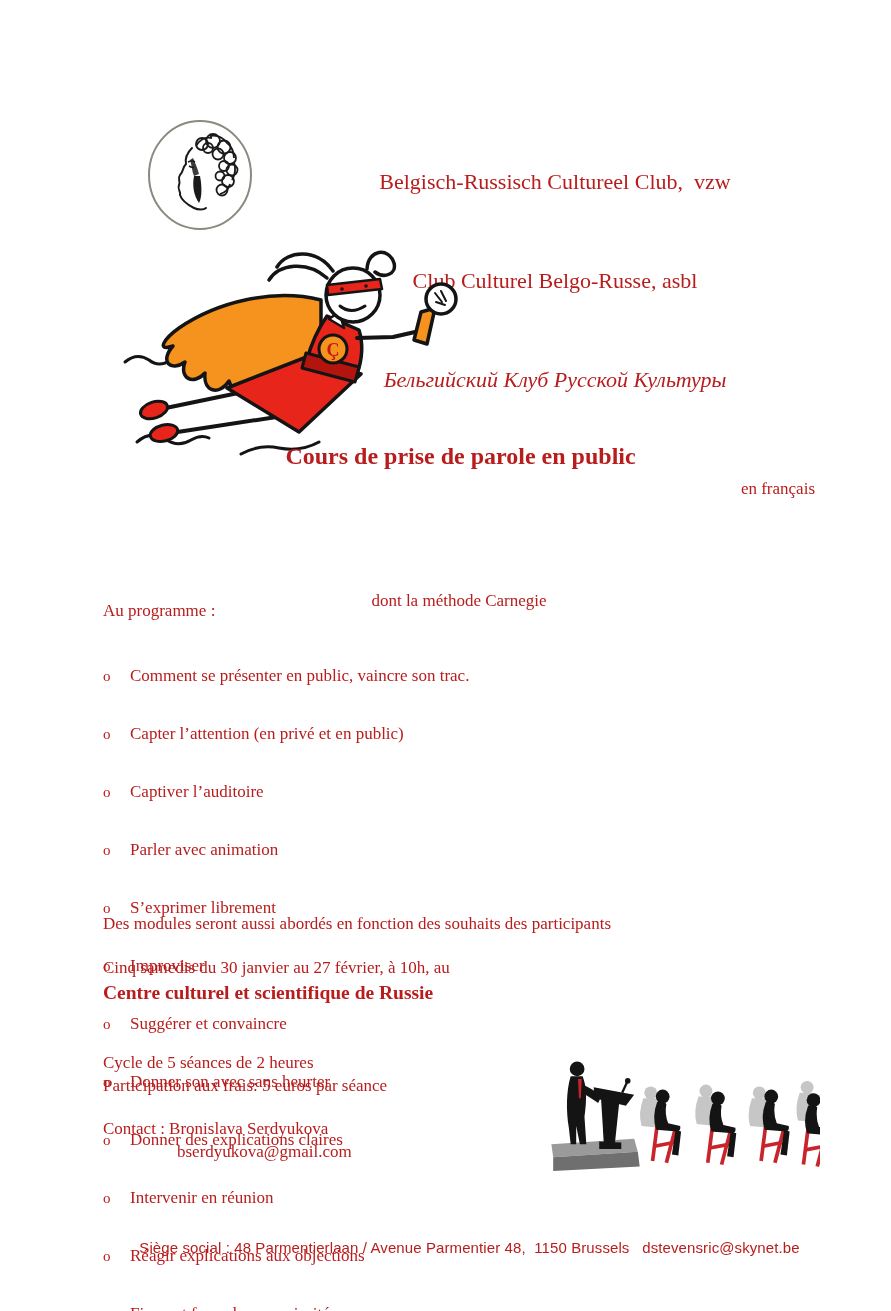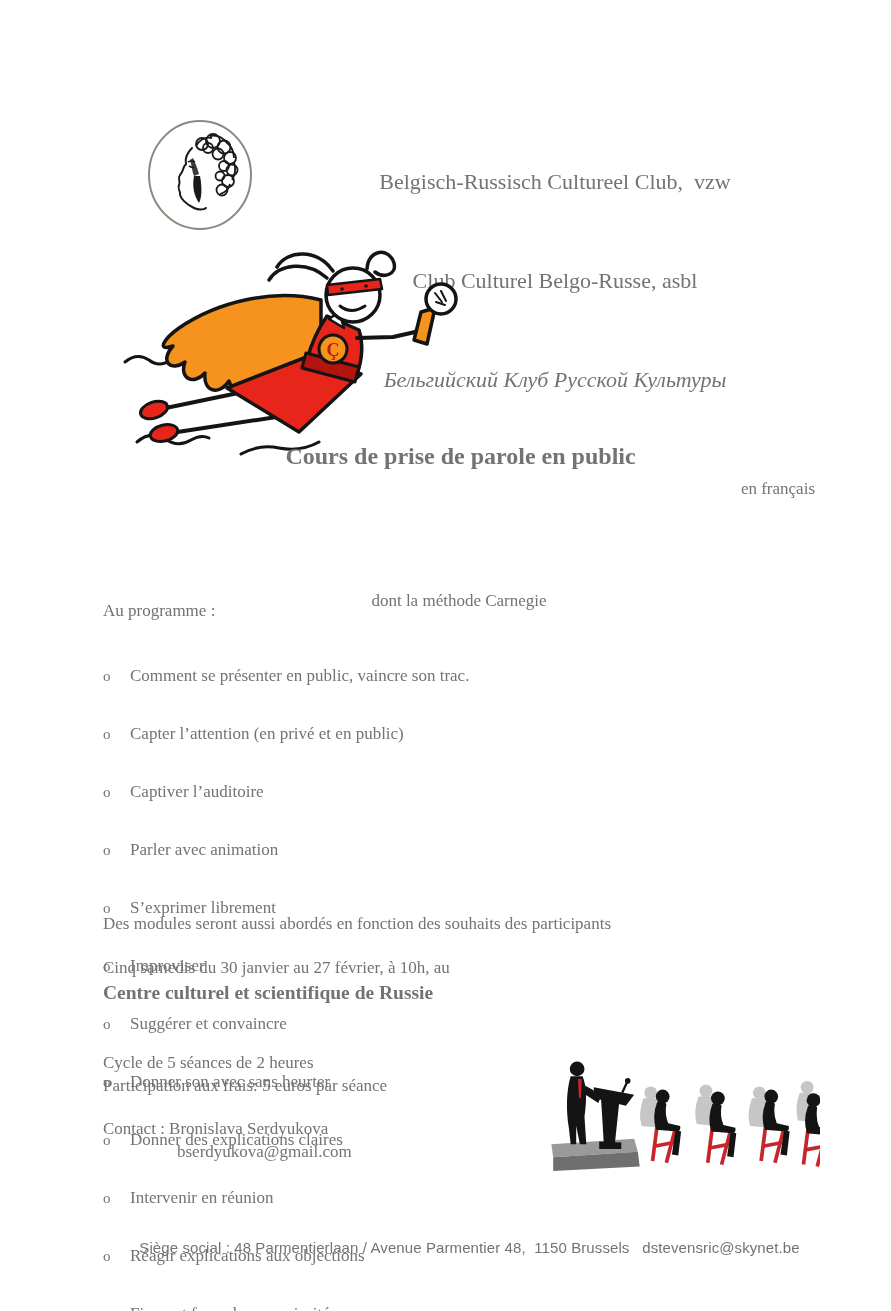--- a/index.html
+++ b/index.html
@@ -2,21 +2,21 @@
 <html><head>
 <meta charset="utf-8">
 <style>
   html,body{margin:0;padding:0;background:#ffffff;}
   .page{
     position:relative;
     width:891px;
     height:1311px;
     background:#ffffff;
     font-family:"Liberation Serif","DejaVu Serif",serif;
-    color:#737373;
+    color:#b91c1c;
     overflow:hidden;
   }
   .abs{position:absolute;white-space:pre-wrap;}
   .center{text-align:center;}
   .header-block{
     left:220px;top:99px;width:670px;
     font-size:22px;line-height:33px;
   }
   .header-ru{font-style:italic;}
   .logo{left:130px;top:100px;}

